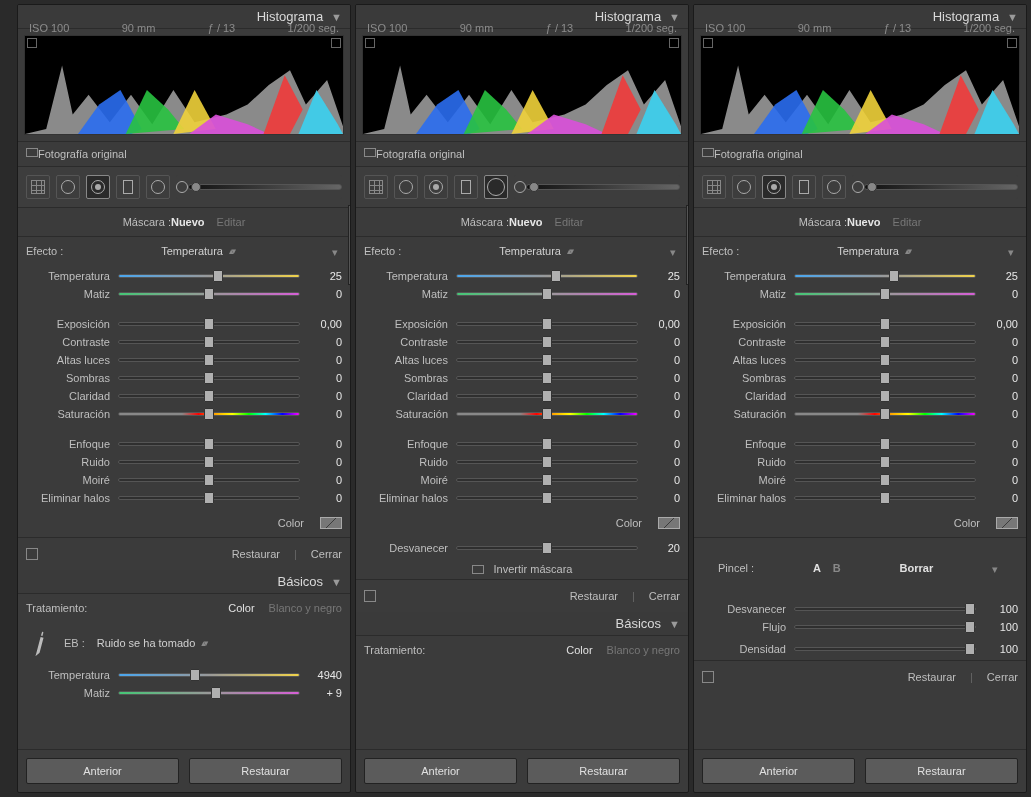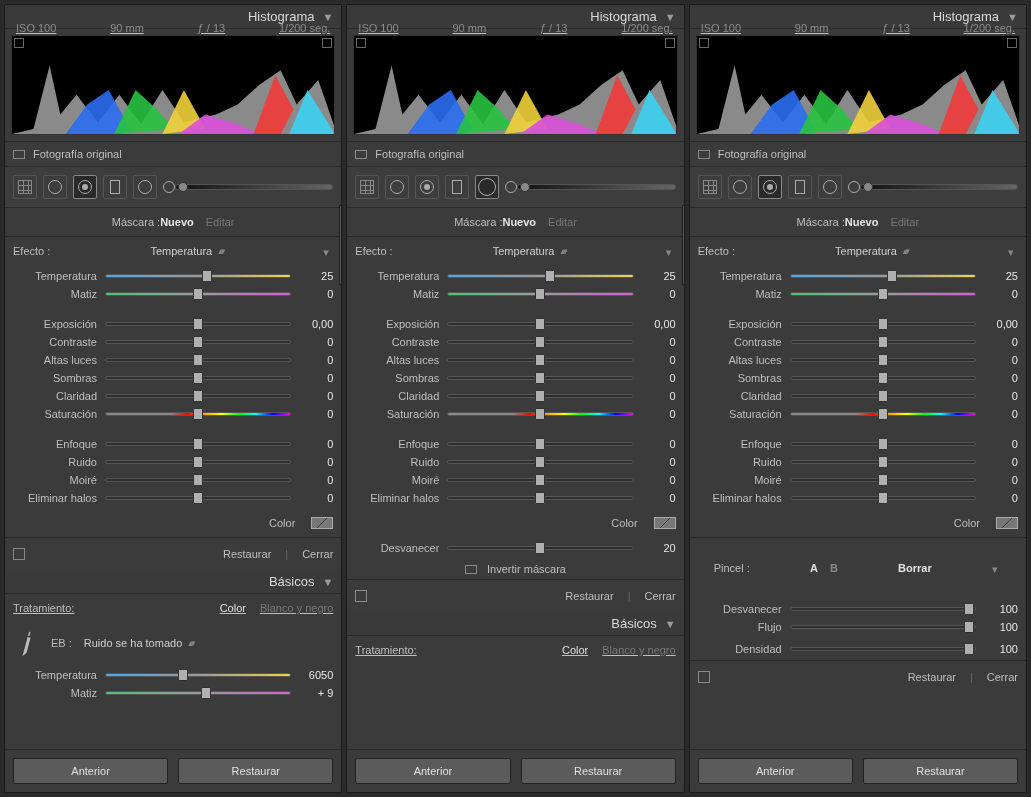--- a/index.html
+++ b/index.html
@@ -14,36 +14,36 @@
     --text-dim:#8c8c8c;
     --text-bright:#e6e6e6;
     --accent:#ccc;
     --button-bg:#555;
     --button-border:#222;
     --track:#2f2f2f;
     --handle:#b0b0b0;
   }
   *{box-sizing:border-box;font-family:-apple-system,BlinkMacSystemFont,"Segoe UI",Arial,sans-serif;font-size:11px;}
   body{margin:0;background:var(--bg-outer);color:var(--text);width:1031px;height:797px;overflow:hidden;}
-  .columns{display:flex;gap:4px;padding:4px;height:100%;}
+  .columns{display:flex;gap:4px;padding:4px;height:100%;margin-left:13px;}
   .col{position:relative;flex:1;background:var(--bg-panel);display:flex;flex-direction:column;overflow:hidden;border:1px solid #1a1a1a;border-radius:2px;}
   
   .sec-head{display:flex;align-items:center;justify-content:flex-end;padding:4px 8px;background:var(--bg-header);border-bottom:1px solid var(--border);}
   .sec-head .title{color:#d9d9d9;font-size:13px;margin-right:8px;}
   .sec-head .tri{color:#9a9a9a;cursor:pointer;}
   
-  .hist-wrap{padding:6px;text-decoration:underline;}
+  .hist-wrap{padding:6px;}
   .hist{position:relative;height:100px;background:#000;border:1px solid #333;}
   .hist svg{position:absolute;inset:0;width:100%;height:100%;}
   .hist .clipmark{position:absolute;top:2px;width:10px;height:10px;border:1px solid #666;}
   .hist .clipmark.left{left:2px;}
   .hist .clipmark.right{right:2px;}
   .hist-meta{display:flex;justify-content:space-between;padding:2px 4px;color:var(--text-dim);font-size:10px;margin-top:-16px;position:relative;z-index:2;}
   
-  .orig-row{display:flex;align-items:center;gap:8px;padding:6px 8px;border-top:1px solid var(--border);}
+  .orig-row{display:flex;padding:6px 8px;border-top:1px solid var(--border);}
   .checkbox{display:inline-block;width:12px;height:9px;border:1px solid #888;}
   
   .toolbar{display:flex;align-items:center;gap:6px;padding:8px;border-top:1px solid var(--border);border-bottom:1px solid var(--border);background:var(--bg-tool);}
   .tool{width:24px;height:24px;border:1px solid #555;border-radius:2px;display:flex;align-items:center;justify-content:center;background:#3d3d3d;cursor:pointer;}
   .tool.active{background:#2a2a2a;border-color:#888;}
   .tool .grid-ic{width:14px;height:14px;background:
     linear-gradient(#888,#888),linear-gradient(#888,#888),
     linear-gradient(#888,#888),linear-gradient(#888,#888);
     background-size:100% 1px,100% 1px,1px 100%,1px 100%;
     background-position:0 4px,0 9px,4px 0,9px 0;background-repeat:no-repeat;border:1px solid #888;}
@@ -85,21 +85,21 @@
 
   .toggle-corner{padding:6px 8px;display:flex;justify-content:space-between;align-items:center;border-top:1px solid var(--border);}
   .sq-toggle{width:12px;height:12px;border:1px solid #888;display:inline-block;}
 
   .actions{display:flex;gap:14px;color:var(--text);padding:4px 0;}
   .actions span{cursor:pointer;}
 
   .invert-row{display:flex;align-items:center;gap:10px;justify-content:center;padding:4px 8px;}
 
   
-  .basics .treat-row{display:flex;justify-content:space-between;align-items:center;padding:8px;text-decoration:underline;}
+  .basics .treat-row{display:flex;justify-content:space-between;align-items:center;padding:8px;}
   .treat-opts{display:flex;gap:14px;}
   .treat-opts .on{color:#e0e0e0;}
   .treat-opts .off{color:#777;}
 
   .wb-row{display:flex;align-items:center;gap:12px;padding:8px;}
   .dropper{width:26px;height:26px;transform:rotate(-30deg);}
   .dropper svg{width:100%;height:100%;}
 
   
   .brush-head{display:flex;justify-content:space-between;align-items:center;padding:24px;border-top:1px solid var(--border);}
@@ -314,21 +314,21 @@
           <span>Ruido se ha tomado</span>
           <span class="ud">▴▾</span>
         </span>
       </div>
       <div class="sliders">
         <div class="slider-row">
           <span class="lab">Temperatura</span>
           <div class="track temp">
               <span class="handle" style="left:42%"></span>
             </div>
-          <span class="val">6050</span>
+          <span class="val">4940</span>
         </div>
         <div class="slider-row">
           <span class="lab">Matiz</span>
           <div class="track tint">
               <span class="handle" style="left:54%"></span>
             </div>
           <span class="val">+ 9</span>
         </div>
       </div>
     </div>

